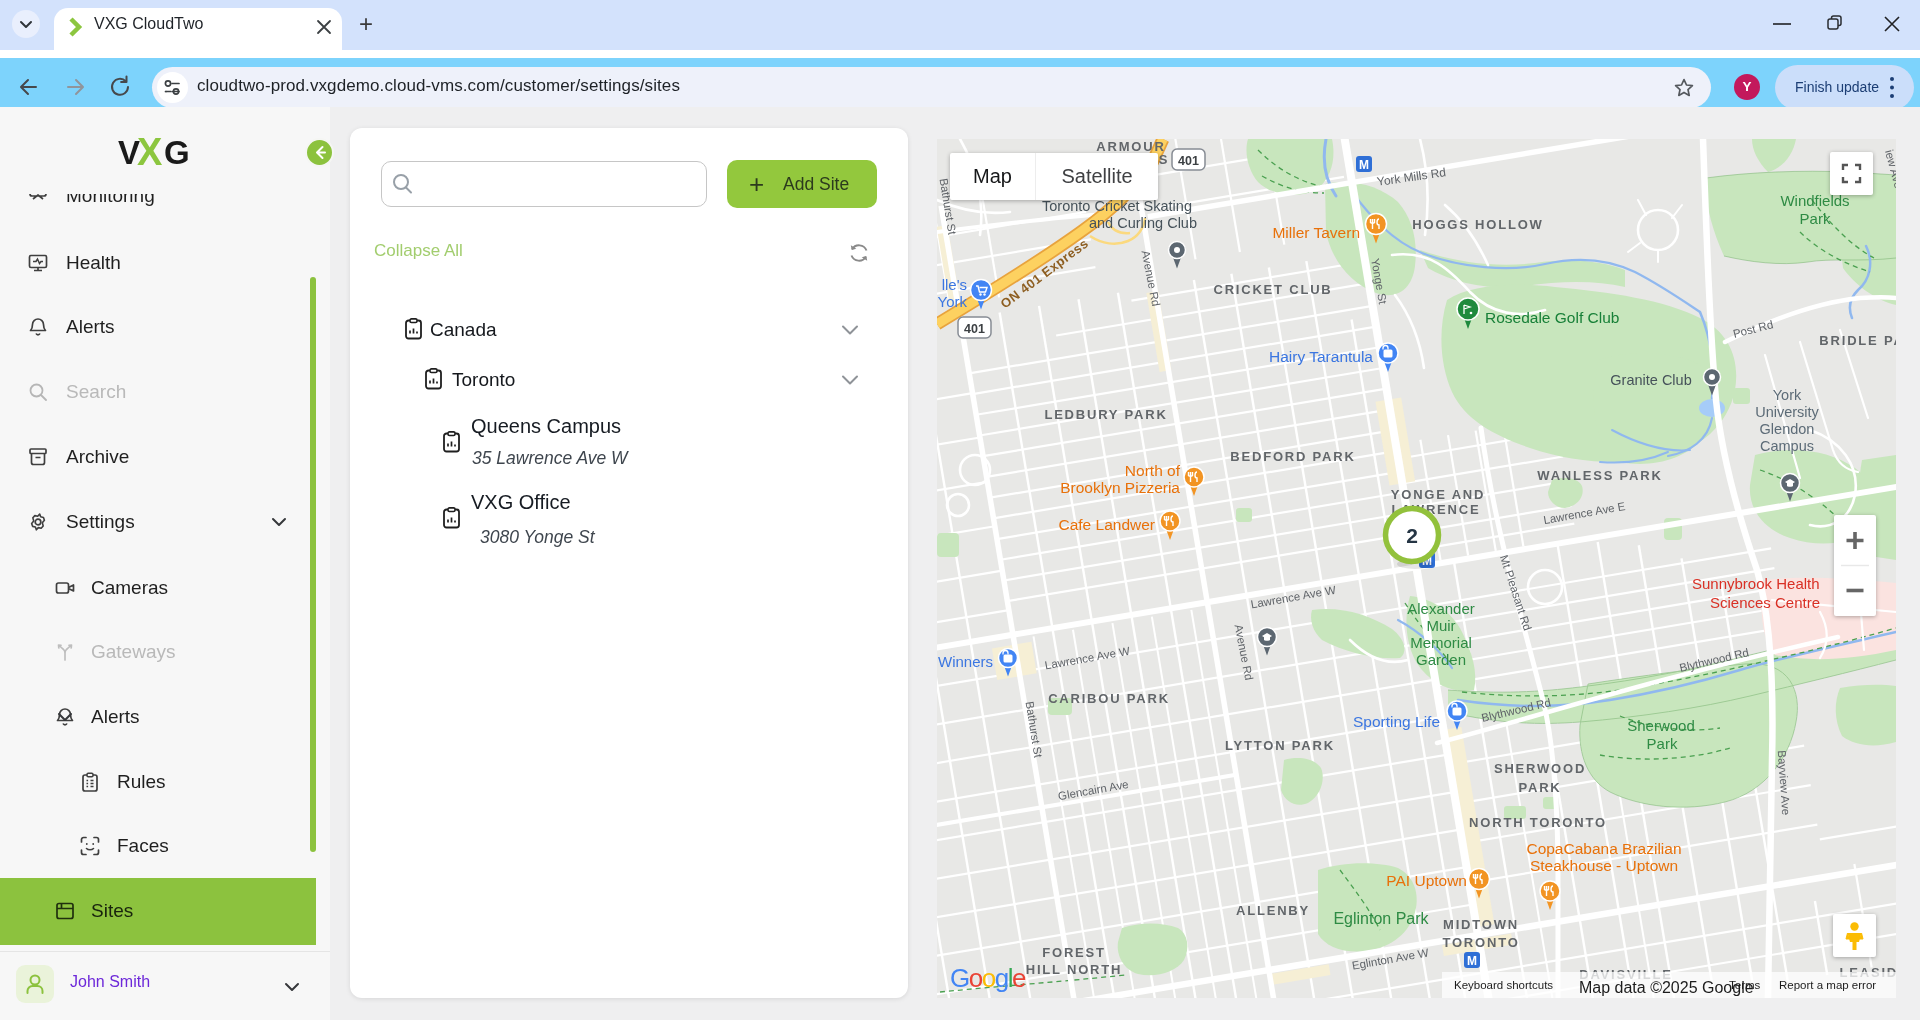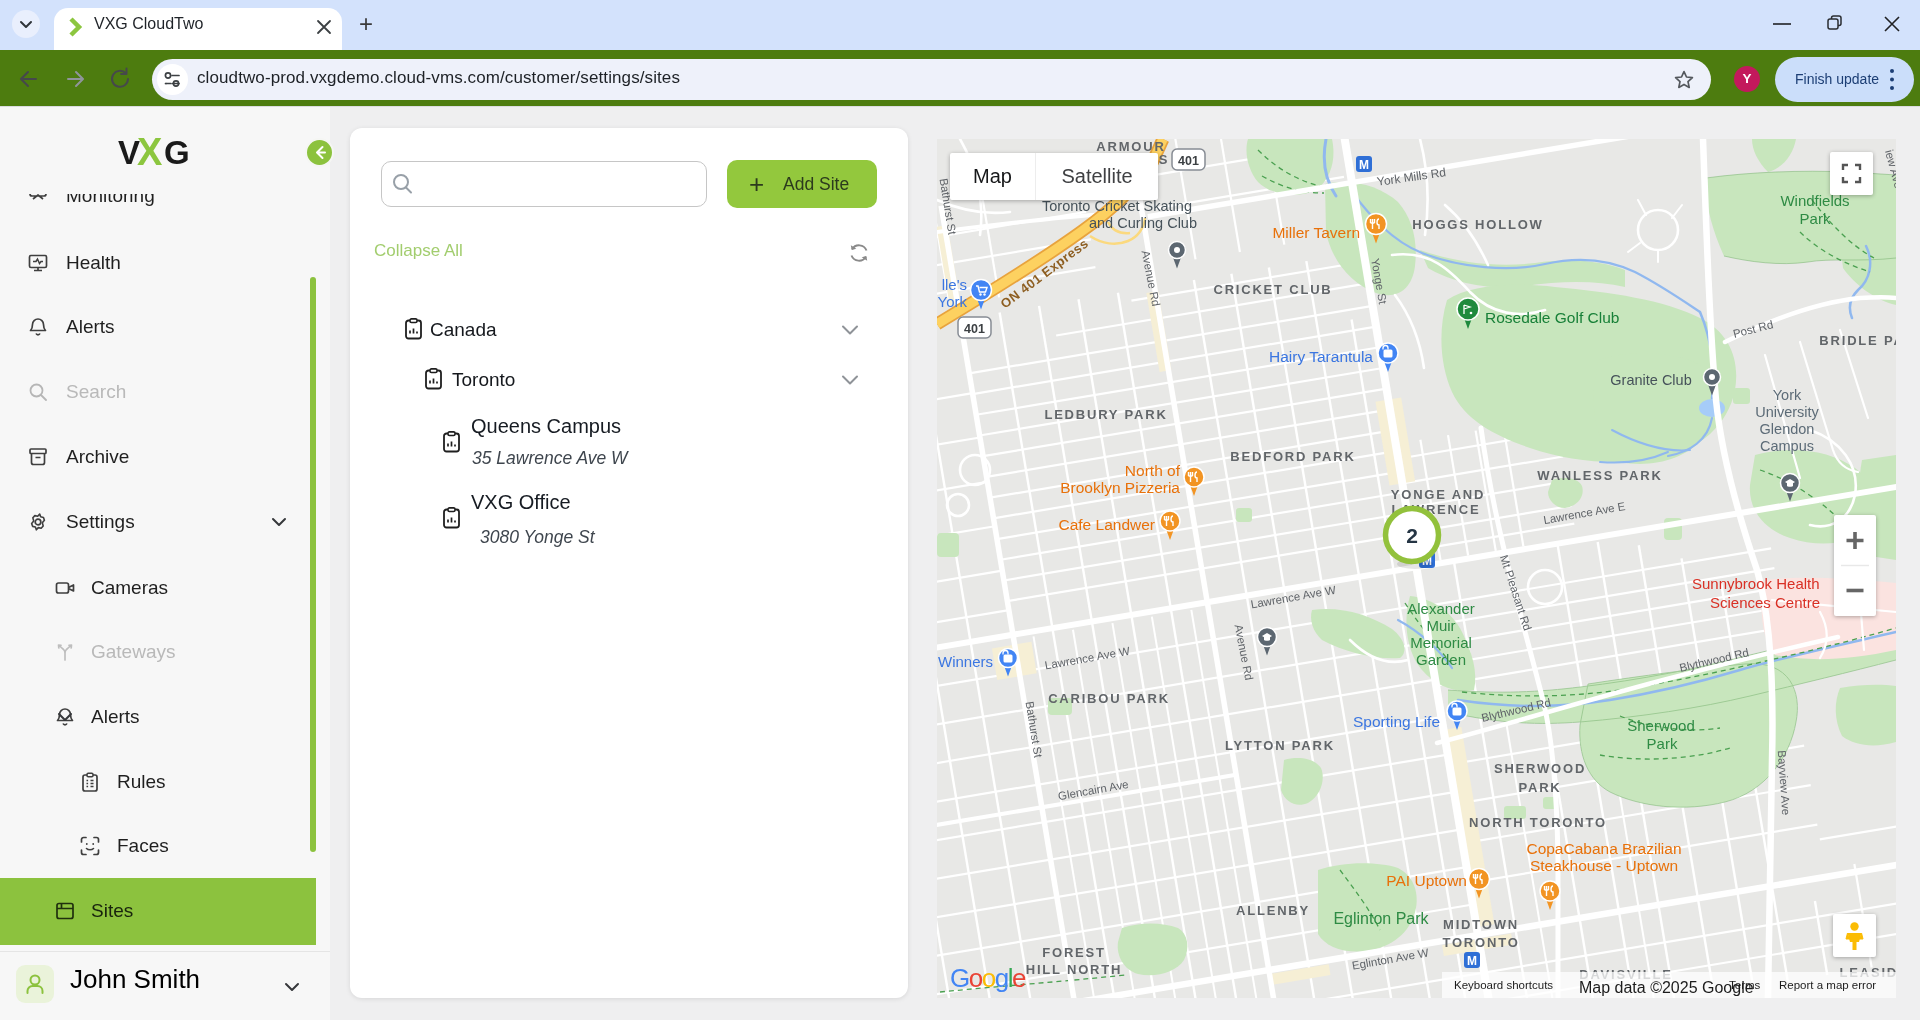--- a/index.html
+++ b/index.html
@@ -6,21 +6,21 @@
   html,body { width:1920px; height:1020px; overflow:hidden; font-family:"Liberation Sans", sans-serif; }
   
   #tabstrip { position:absolute; left:0; top:0; width:1920px; height:50px; background:#d3e2fc; }
   #tabmenu { position:absolute; left:12px; top:10px; width:28px; height:28px; border-radius:14px; background:#e9effd; }
   #tab { position:absolute; left:54px; top:8px; width:288px; height:42px; background:#ffffff; border-radius:14px 14px 0 0; }
   #tabfav { position:absolute; left:12px; top:9px; width:20px; height:20px; }
   #tabtitle { position:absolute; left:40px; top:7px; font-size:16px; color:#1f2328; }
   #tabclose { position:absolute; left:256px; top:5px; width:28px; height:28px; color:#444; font-size:19px; text-align:center; line-height:28px;}
   #newtab { position:absolute; left:352px; top:11px; width:28px; height:28px; color:#3a3a3a; font-size:24px; text-align:center; line-height:26px; font-weight:300;}
   #winctl { position:absolute; right:8px; top:0; height:50px; }
-  #toolbar { position:absolute; left:0; top:50px; width:1920px; height:57px; background:#4d7c0f; border-bottom:1px solid #dadce0; }
+  #toolbar { position:absolute; left:0; top:58px; width:1920px; height:57px; background:#7dd3fc; border-bottom:1px solid #dadce0; }
   .navic { position:absolute; top:14px; width:30px; height:30px; }
   #omnibox { position:absolute; left:152px; top:9px; width:1559px; height:41px; border-radius:21px; background:#eef1fa; }
   #tunecirc { position:absolute; left:5px; top:5px; width:31px; height:31px; border-radius:16px; background:#ffffff; }
   #url { position:absolute; left:45px; top:9px; font-size:17px; color:#1d2126; letter-spacing:0.1px; }
   #star { position:absolute; left:1672px; top:18px; }
   #avatarY { position:absolute; left:1734px; top:16px; width:26px; height:26px; border-radius:13px; background:#c3195c; color:#fff; font-size:13.5px; font-weight:bold; text-align:center; line-height:26px; }
   #finishpill { position:absolute; left:1775px; top:7px; width:139px; height:45px; border-radius:23px; background:#cbdefa; }
   #finishpill span { position:absolute; left:20px; top:14px; font-size:14px; font-weight:500; color:#1c3e74; }
   
   #app { position:absolute; left:0; top:107px; width:1920px; height:913px; background:#efeff0; }
@@ -35,21 +35,21 @@
   .mi.sub2 .t { left:117px; }
   .mi .chev { position:absolute; left:268px; top:50%; margin-top:-11px; }
   .gray { color:#b9b9b9 !important; }
   #sitesrow { position:absolute; left:0; top:771px; width:316px; height:67px; background:#8cc23e; }
   #sitesrow svg { position:absolute; left:54px; top:22px; }
   #sitesrow .t { position:absolute; left:91px; top:22px; font-size:19px; color:#18230d; }
   #sbscroll { position:absolute; left:310px; top:170px; width:6px; height:575px; background:#8cc23e; border-radius:3px; }
   #sbdivider { position:absolute; left:0; top:844px; width:330px; height:1px; background:#e5e5e5; }
   #userrow { position:absolute; left:0; top:845px; width:330px; height:68px; }
   #uav { position:absolute; left:16px; top:13px; width:38px; height:38px; border-radius:9px; background:#eaf3da; }
-  #userrow .t { position:absolute; left:70px; top:12px; font-size:26px; color:#000000; }
+  #userrow .t { position:absolute; left:70px; top:21px; font-size:16px; color:#6d28d9; }
   #collapsebtn { position:absolute; left:305px; top:31px; width:29px; height:29px; border-radius:15px; background:#8cc23e; border:2px solid #f5f6f3; }
   
   #panel { position:absolute; left:350px; top:21px; width:558px; height:870px; background:#ffffff; border-radius:12px; box-shadow:0 1px 5px rgba(0,0,0,0.10); }
   #searchbox { position:absolute; left:31px; top:33px; width:326px; height:46px; border:1px solid #c6c6c6; border-radius:10px; }
   #addsite { position:absolute; left:377px; top:32px; width:150px; height:48px; border-radius:10px; background:#93c83d; }
   #addsite .plus { position:absolute; left:22px; top:9px; font-size:26px; font-weight:300; color:#2c3b1d; }
   #addsite .t { position:absolute; left:56px; top:14px; font-size:17.5px; color:#2c3b1d; }
   #collapseall { position:absolute; left:24px; top:113px; font-size:17px; color:#a2cd6e; }
   #refresh { position:absolute; left:497px; top:113px; }
   .trow { position:absolute; }

